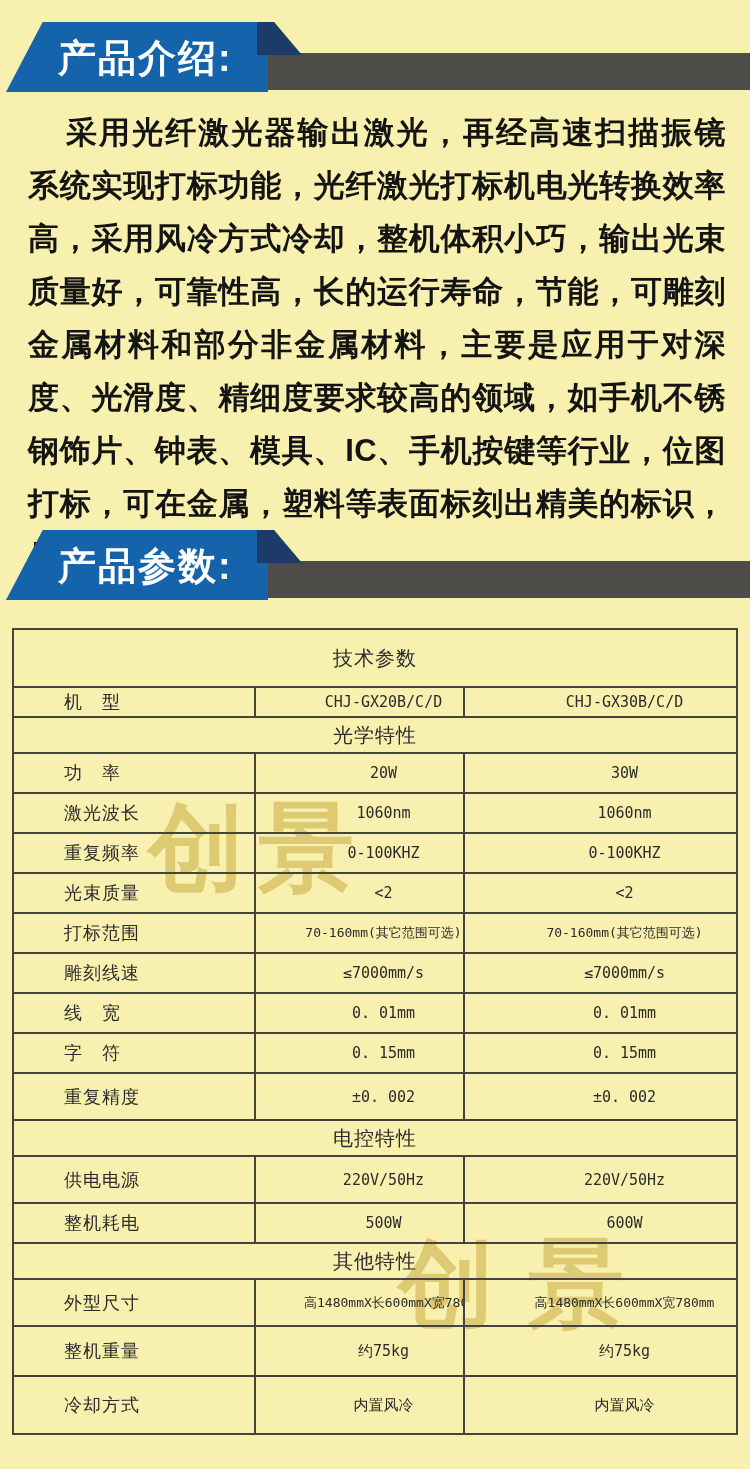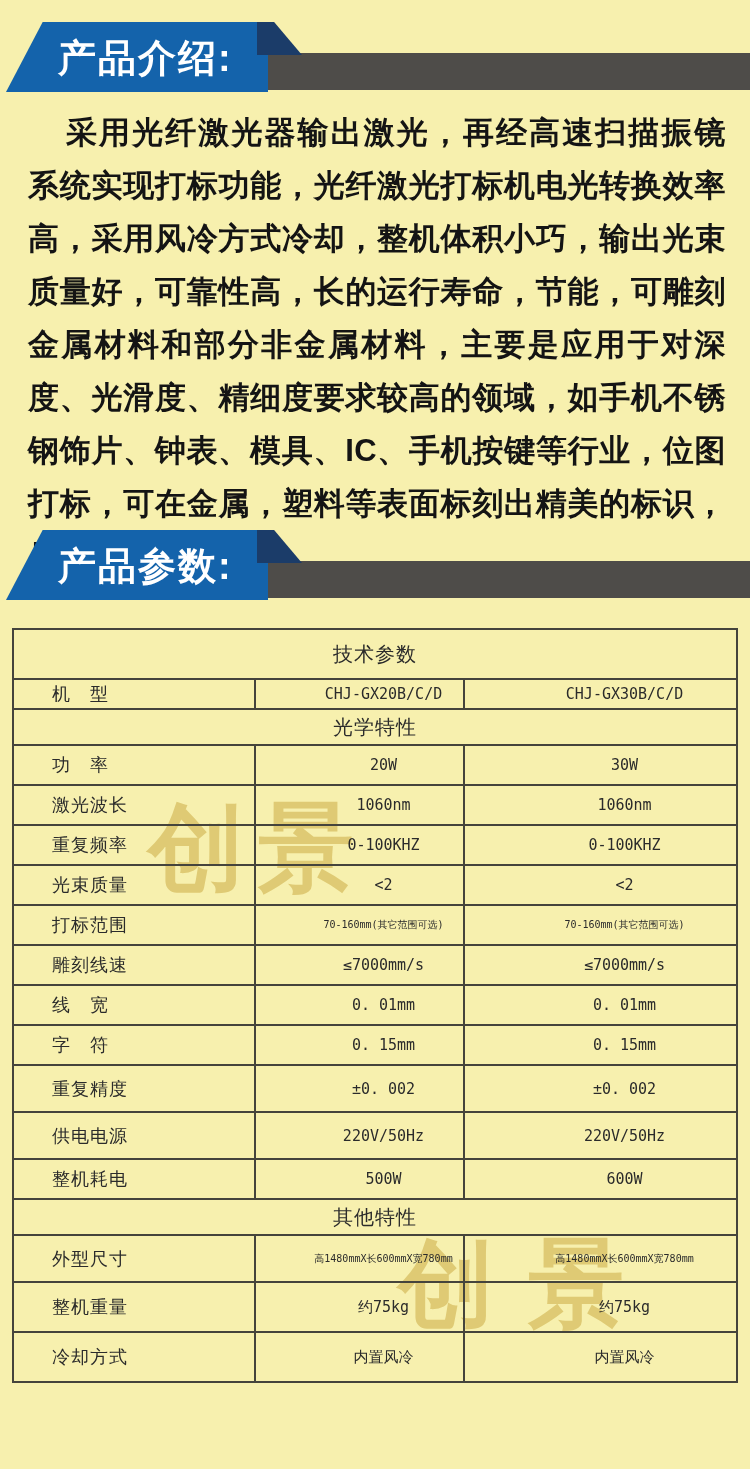--- a/index.html
+++ b/index.html
@@ -60,29 +60,29 @@
   .spec-table {
     position:absolute; left:12px; top:628px; width:726px;
     border-collapse:collapse; table-layout:fixed;
     background:transparent;
   }
   .spec-table td {
     border:2px solid #45443c;
     color:#2b2b2b; overflow:hidden; white-space:nowrap;
   }
   .sec { text-align:center; font-size:20px; letter-spacing:1px; }
-  .lab { text-align:left; padding-left:38px; font-size:18px; letter-spacing:1px; }
+  .lab { text-align:left; padding-left:50px; font-size:18px; letter-spacing:1px; }
   .val {
     text-align:center; font-size:15px;
     font-family:"DejaVu Sans Mono","Liberation Mono",monospace;
     padding-left:48px;
   }
-  tr.sm .val { font-size:10px;text-align:center; }
+  tr.sm .val { font-size:13px;text-align:center; }
   tr.h30 { height:30px; } tr.h36 { height:36px; } tr.h38 { height:50px; }
-  tr.h40 { height:40px; } tr.h45 { height:47px; } tr.h50 { height:50px;margin-top:33px; }
+  tr.h40 { height:40px; } tr.h45 { height:47px; } tr.h50 { height:58px;margin-top:33px; }
 </style>
 </head>
 <body>
 
 <div class="banner" id="banner-intro">
   <div class="gray-bar"></div>
   <div class="blue-shape"></div>
   <div class="fold"></div>
   <div class="label">产品介绍:</div>
 </div>
@@ -155,20 +155,23 @@
     <tr class="h40">
         <td class="lab">字　符</td>
         <td class="val">0. 15mm</td>
         <td class="val">0. 15mm</td>
       </tr>
     <tr class="h45">
         <td class="lab">重复精度</td>
         <td class="val">±0. 002</td>
         <td class="val">±0. 002</td>
       </tr>
+    <tr class="h36">
+        <td colspan="3" class="sec">电控特性</td>
+      </tr>
     <tr class="h45">
         <td class="lab">供电电源</td>
         <td class="val">220V/50Hz</td>
         <td class="val">220V/50Hz</td>
       </tr>
     <tr class="h40">
         <td class="lab">整机耗电</td>
         <td class="val">500W</td>
         <td class="val">600W</td>
       </tr>

